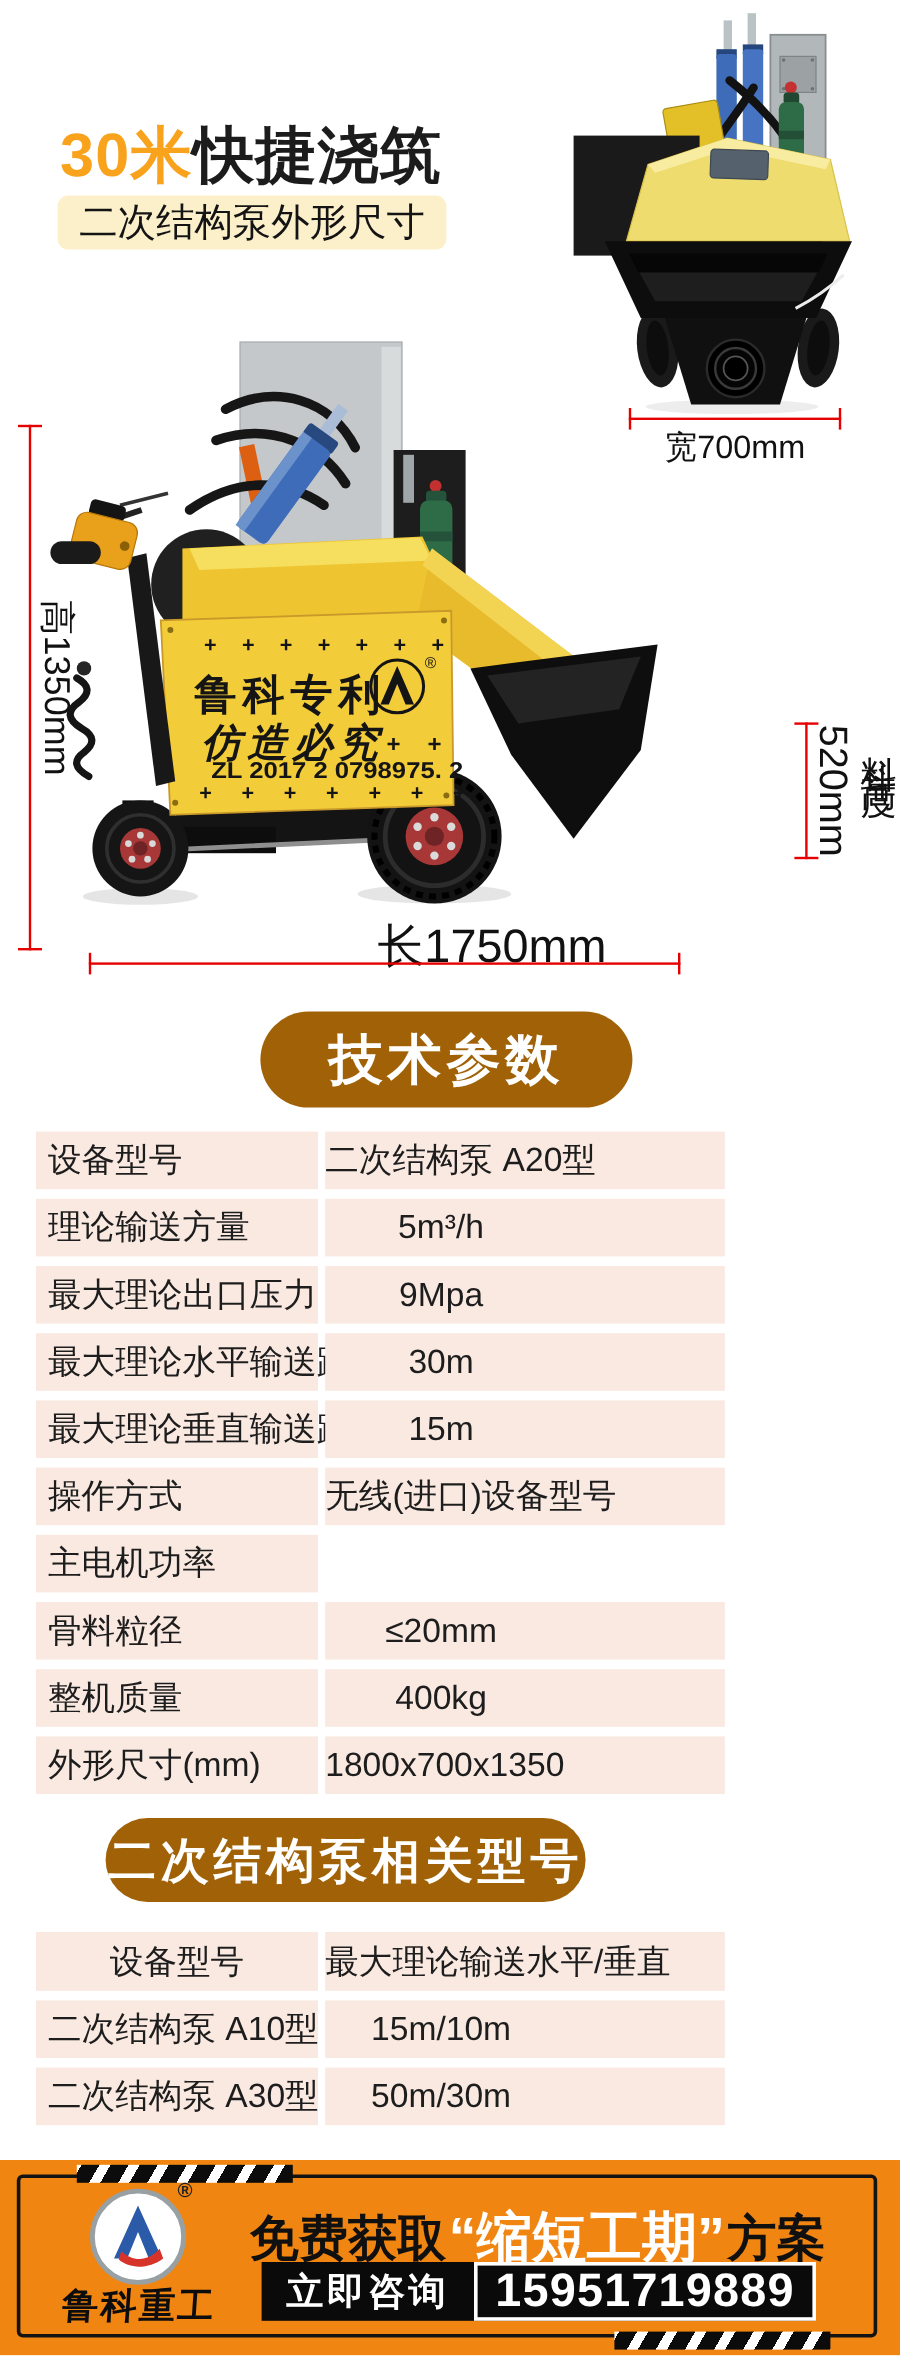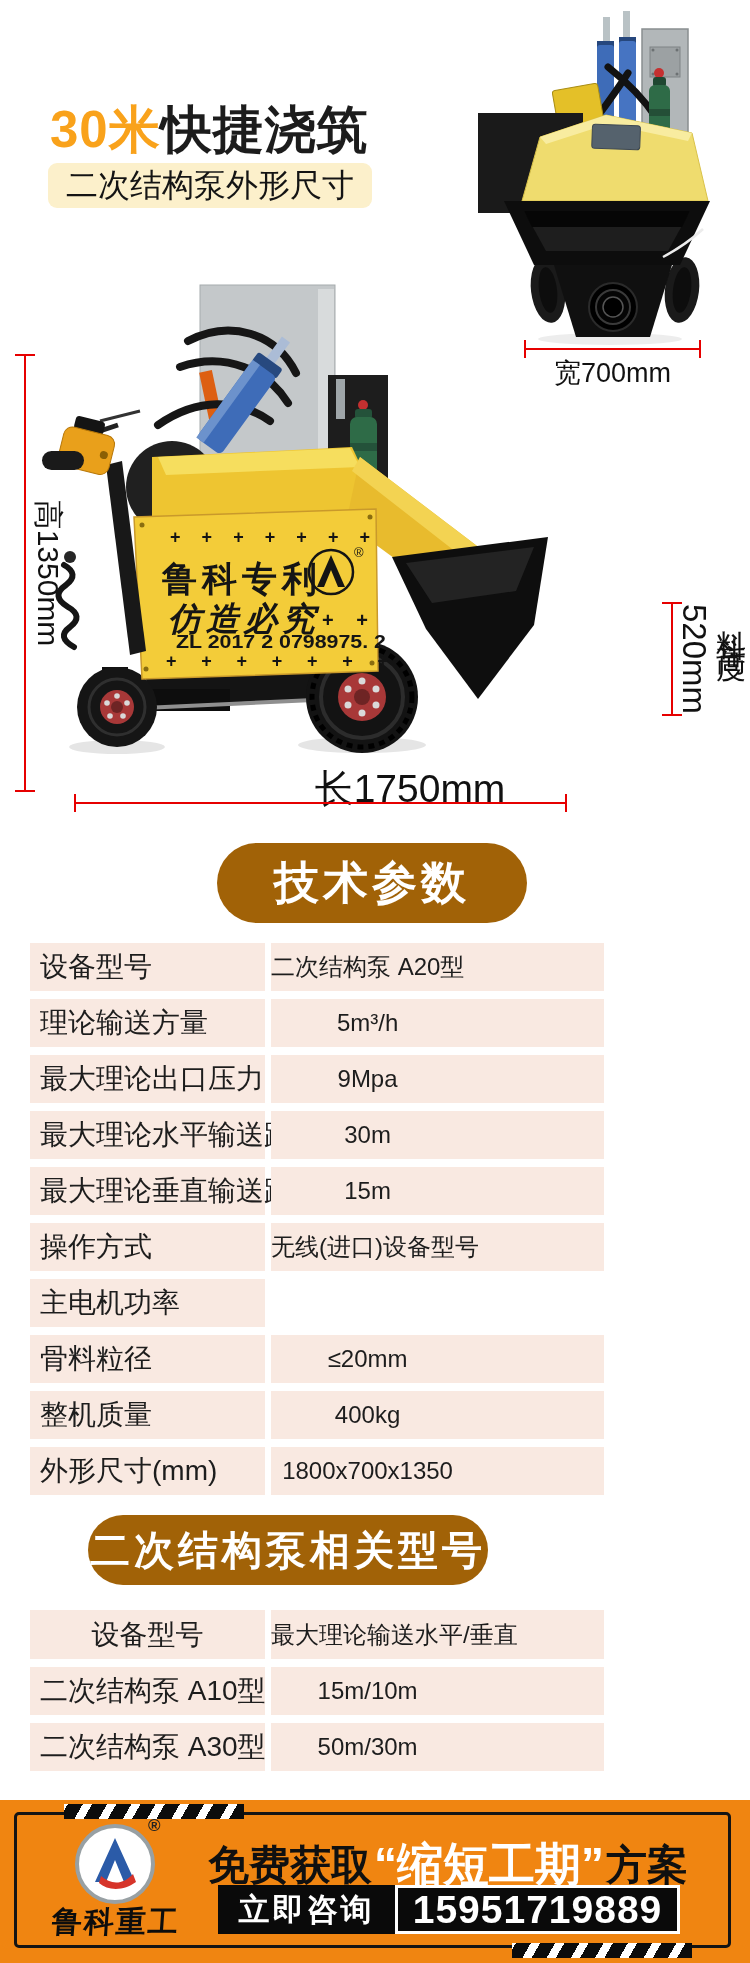--- a/index.html
+++ b/index.html
@@ -30,21 +30,21 @@
   .pill2{left:88px;top:1515px;width:400px;height:70px;font-size:40px;}
 
   
   .tbl{left:30px;width:574px;}
   .trow{display:flex;height:48px;margin-bottom:8px;}
   .tcell-l{width:235px;margin-right:6px;background:#F9E9E1;display:flex;align-items:center;
            padding-left:10px;box-sizing:border-box;font-size:28px;font-weight:500;color:#1d1d1d;white-space:nowrap;}
   .tcell-l.center{justify-content:center;padding-left:0;}
   .tcell-r{flex:1;background:#F9E9E1;position:relative;}
   .tcell-r .val{position:absolute;left:0;width:58%;top:50%;transform:translateY(-50%);
-                text-align:center;font-size:24px;font-weight:500;color:#1d1d1d;white-space:nowrap;}
+                text-align:center;font-size:28px;font-weight:500;color:#1d1d1d;white-space:nowrap;}
 
   
   .footer{left:0;top:1800px;width:750px;height:163px;background:#F08511;}
   .f-border{left:14px;top:12px;width:717px;height:136px;border:3px solid #141414;border-radius:5px;box-sizing:border-box;}
   .stripes{background:repeating-linear-gradient(-60deg,#0c0c0c 0 13px,#ffffff 13px 21px);height:15px;width:180px;}
   .brand-name{left:28px;top:102px;width:176px;text-align:center;font-size:30px;font-weight:800;color:#0d0d0d;
               letter-spacing:2px;font-family:"DejaVu Serif","Liberation Serif",serif;transform:skewX(-4deg);white-space:nowrap;}
   .headline{left:208px;top:34px;display:flex;align-items:center;white-space:nowrap;}
   .headline .black{font-size:41px;font-weight:900;color:#101010;}
   .headline .white{font-size:46px;font-weight:900;color:#ffffff;margin:0 2px;}

